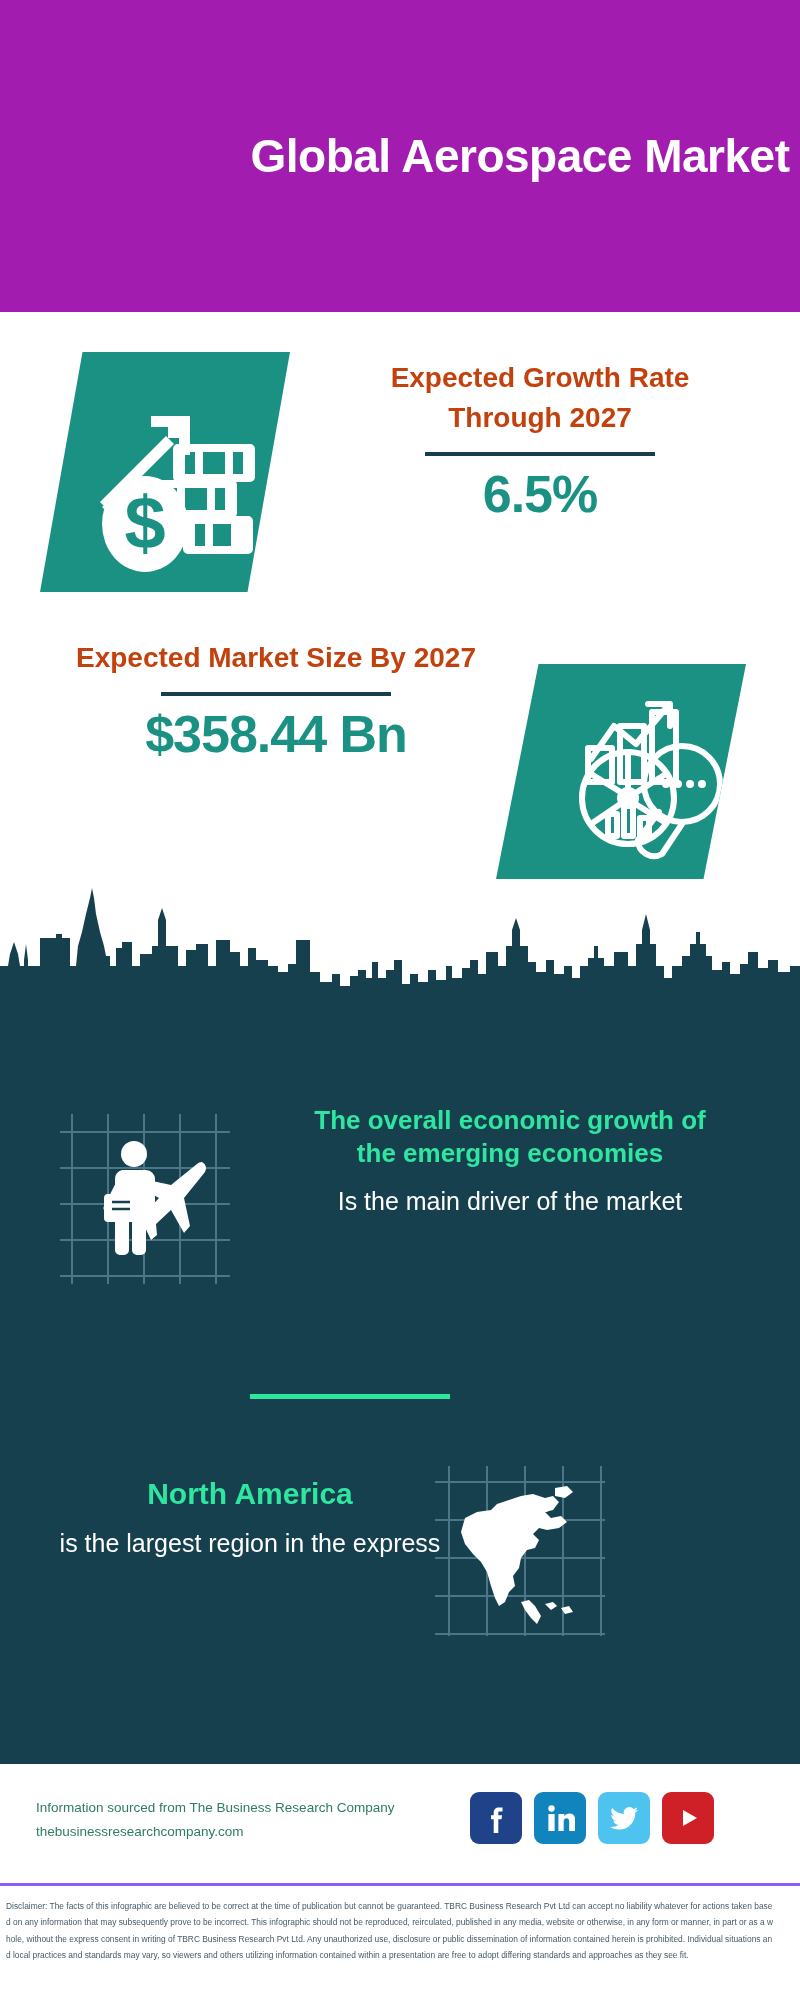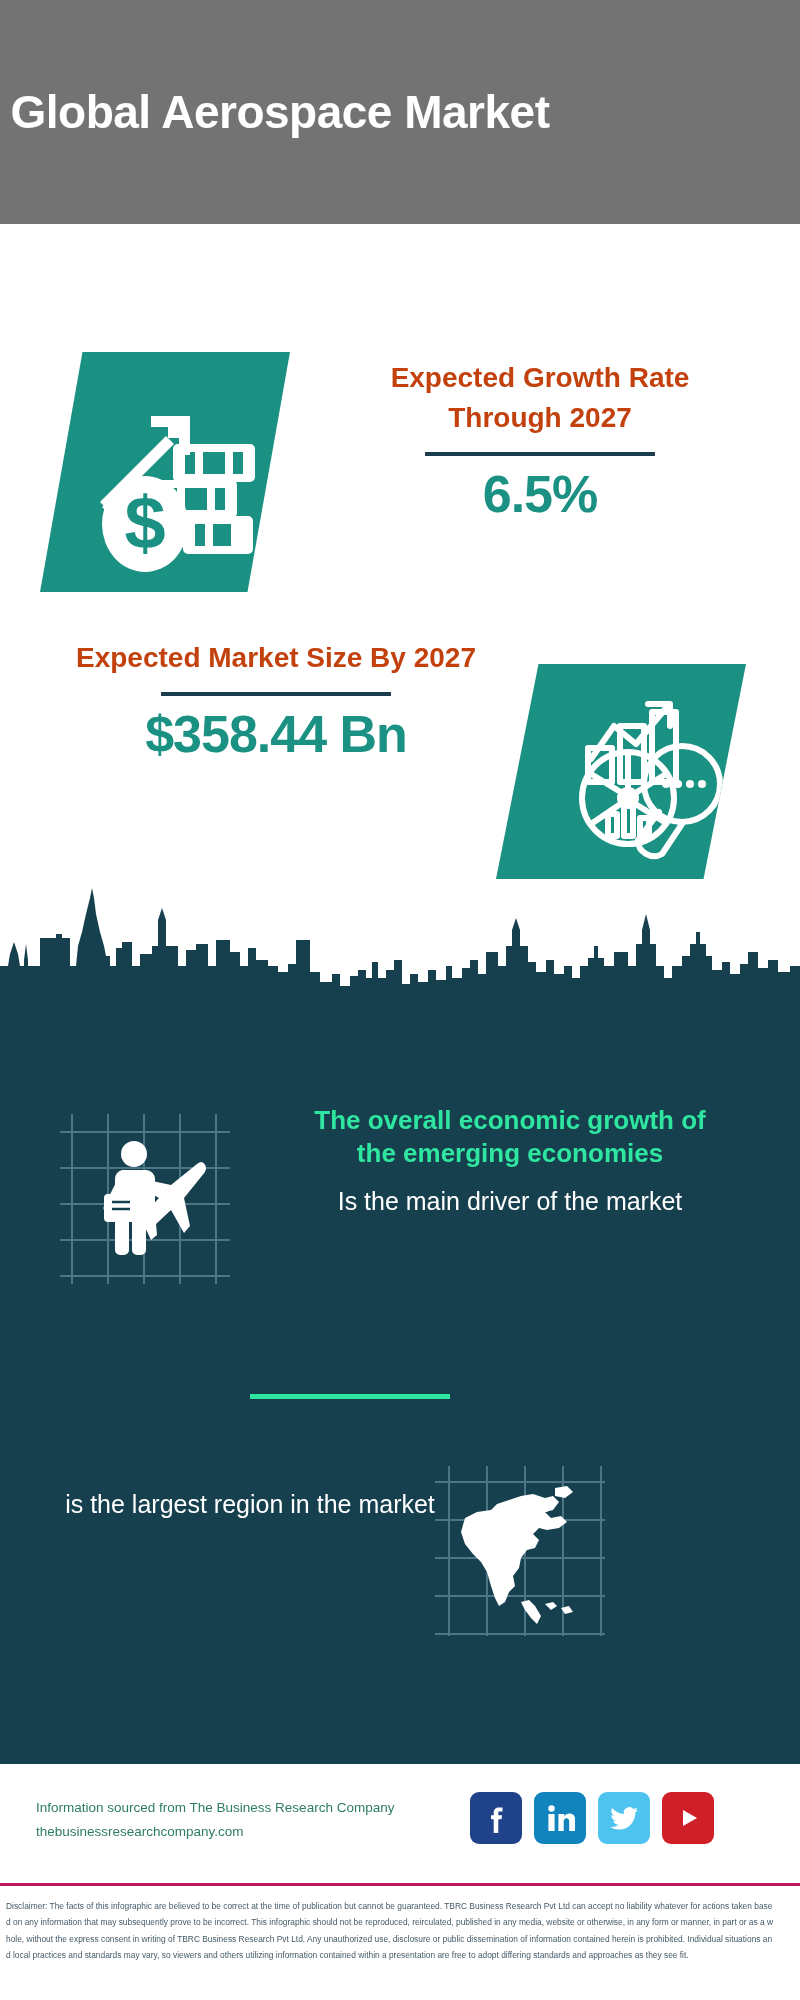--- a/index.html
+++ b/index.html
@@ -5,23 +5,23 @@
   * { margin:0; padding:0; box-sizing:border-box; }
   html, body { background:#ffffff; }
   body {
     width:800px; height:2000px; position:relative; overflow:hidden;
     font-family:"Liberation Sans", sans-serif;
     background:#ffffff;
   }
 
   
   .header {
-    position:absolute; left:0; top:0; width:800px; height:224px;
-    background:#737373;
-    display:flex; align-items:center; justify-content:flex-start;
+    position:absolute; left:0; top:0; width:800px; height:312px;
+    background:#a21caf;
+    display:flex; align-items:center; justify-content:flex-end;
   }
   .header-title {
     color:#ffffff; font-size:46px; font-weight:bold; line-height:1.18;
     text-align:center; letter-spacing:-0.5px; width:560px;
   }
 
   
   .white-body {
     position:absolute; left:0; top:312px; width:800px; height:692px;
     background:#ffffff;
@@ -99,21 +99,21 @@
     position:absolute; left:0; top:450px; width:800px; height:200px;
   }
   .region-text {
     position:absolute; left:40px; top:20px; width:420px; text-align:center;
   }
   .region-head { color:#2fe6a0; font-size:30px; font-weight:bold; line-height:1.3; }
 
   
   .footer {
     position:absolute; left:0; top:1764px; width:800px; height:122px;
-    background:#ffffff; border-bottom:3px solid #be185d;
+    background:#ffffff; border-bottom:3px solid #8b5cf6;
     display:flex; align-items:center;
   }
   .footer-text {
     position:absolute; left:36px; top:32px; width:380px;
     color:#2e7d5e; font-size:13.5px; line-height:1.75;
   }
   .socials {
     position:absolute; left:470px; top:28px; display:flex; gap:12px;
   }
   .social {
@@ -280,21 +280,22 @@
     <div class="driver-text">
       <div class="accent-head">The overall economic growth of the emerging economies</div>
       <div class="white-sub">Is the main driver of the market</div>
     </div>
   </div>
 
   <div class="green-divider"></div>
 
   <div class="region-row">
     <div class="region-text">
-      <div class="white-sub">is the largest region in the market</div>
+      <div class="region-head">North America</div>
+      <div class="white-sub">is the largest region in the express</div>
     </div>
     <div class="grid-icon-box right">
       <svg viewBox="0 0 170 170" width="170" height="170">
         <g stroke="#56808f" stroke-width="2" opacity="0.85">
           <line x1="14" y1="0" x2="14" y2="170"></line>
           <line x1="52" y1="0" x2="52" y2="170"></line>
           <line x1="90" y1="0" x2="90" y2="170"></line>
           <line x1="128" y1="0" x2="128" y2="170"></line>
           <line x1="166" y1="0" x2="166" y2="170"></line>
           <line x1="0" y1="16" x2="170" y2="16"></line>

